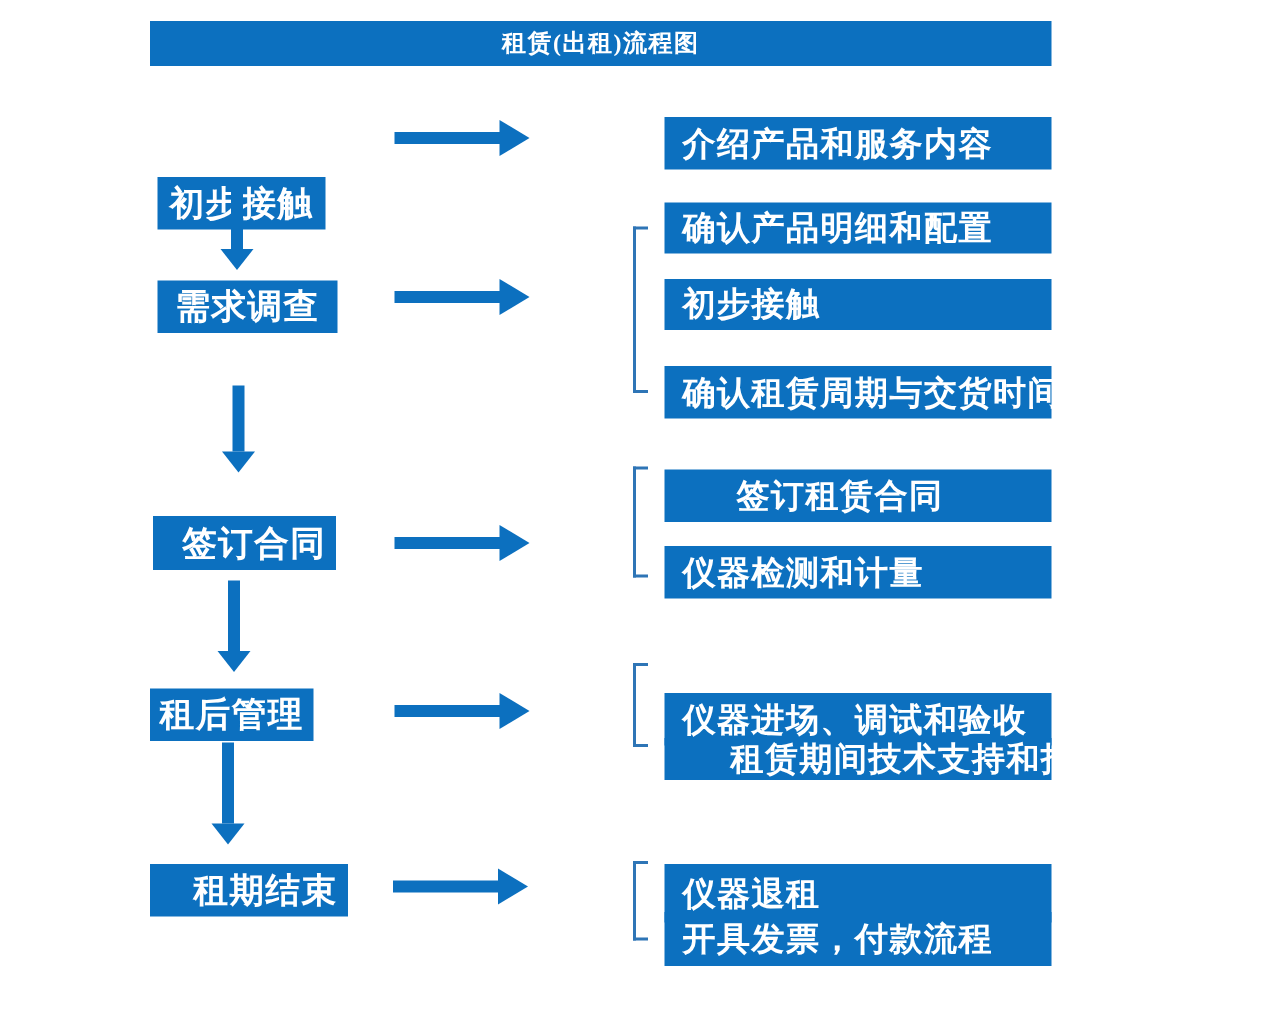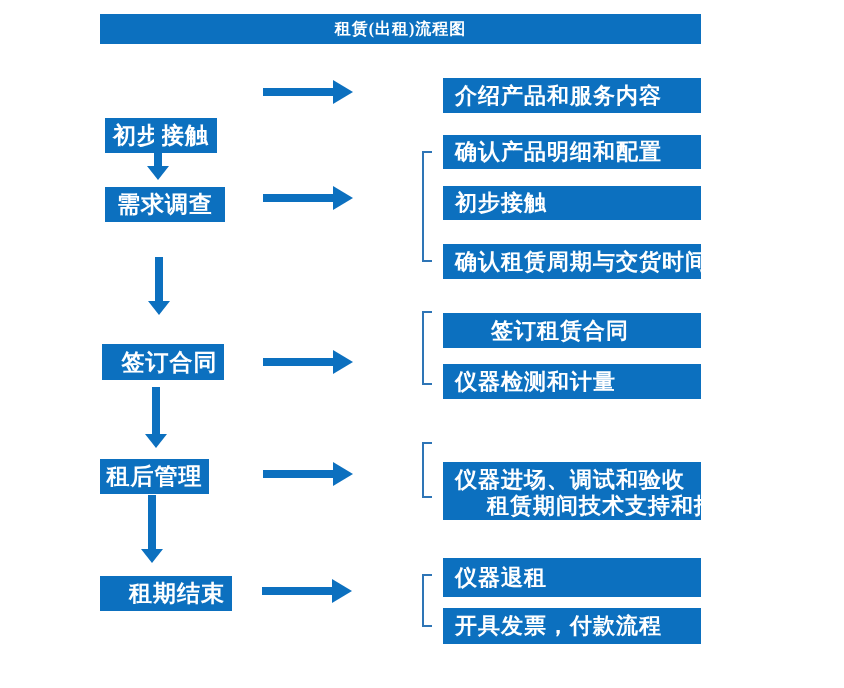--- a/index.html
+++ b/index.html
@@ -62,21 +62,21 @@
   .lb5 { left: 100px; top: 576px; width: 110px; height: 35px; padding-left: 22px; }
 
   .rb1  { top: 78px;  height: 35px; }
   .rb2  { top: 135px; height: 34px; }
   .rb3  { top: 186px; height: 34px; }
   .rb4  { top: 244px; height: 35px; }
   .rb5  { top: 313px; height: 35px; padding-left: 48px; }
   .rb6  { top: 364px; height: 35px; }
   .rb7  { top: 425px; height: 35px; margin-top: 37px; }
   .rb8  { top: 492px; height: 28px; padding-left: 44px; }
-  .rb9  { top: 558px; height: 39px; }
+  .rb9  { top: 576px; height: 39px; }
   .rb10 { top: 608px; height: 36px; }
 
   .arrow-right {
     position: absolute;
     width: 90px; height: 24px;
   }
   .arrow-right .shaft {
     position: absolute;
     left: 0; top: 8px;
     width: 72px; height: 8px;

